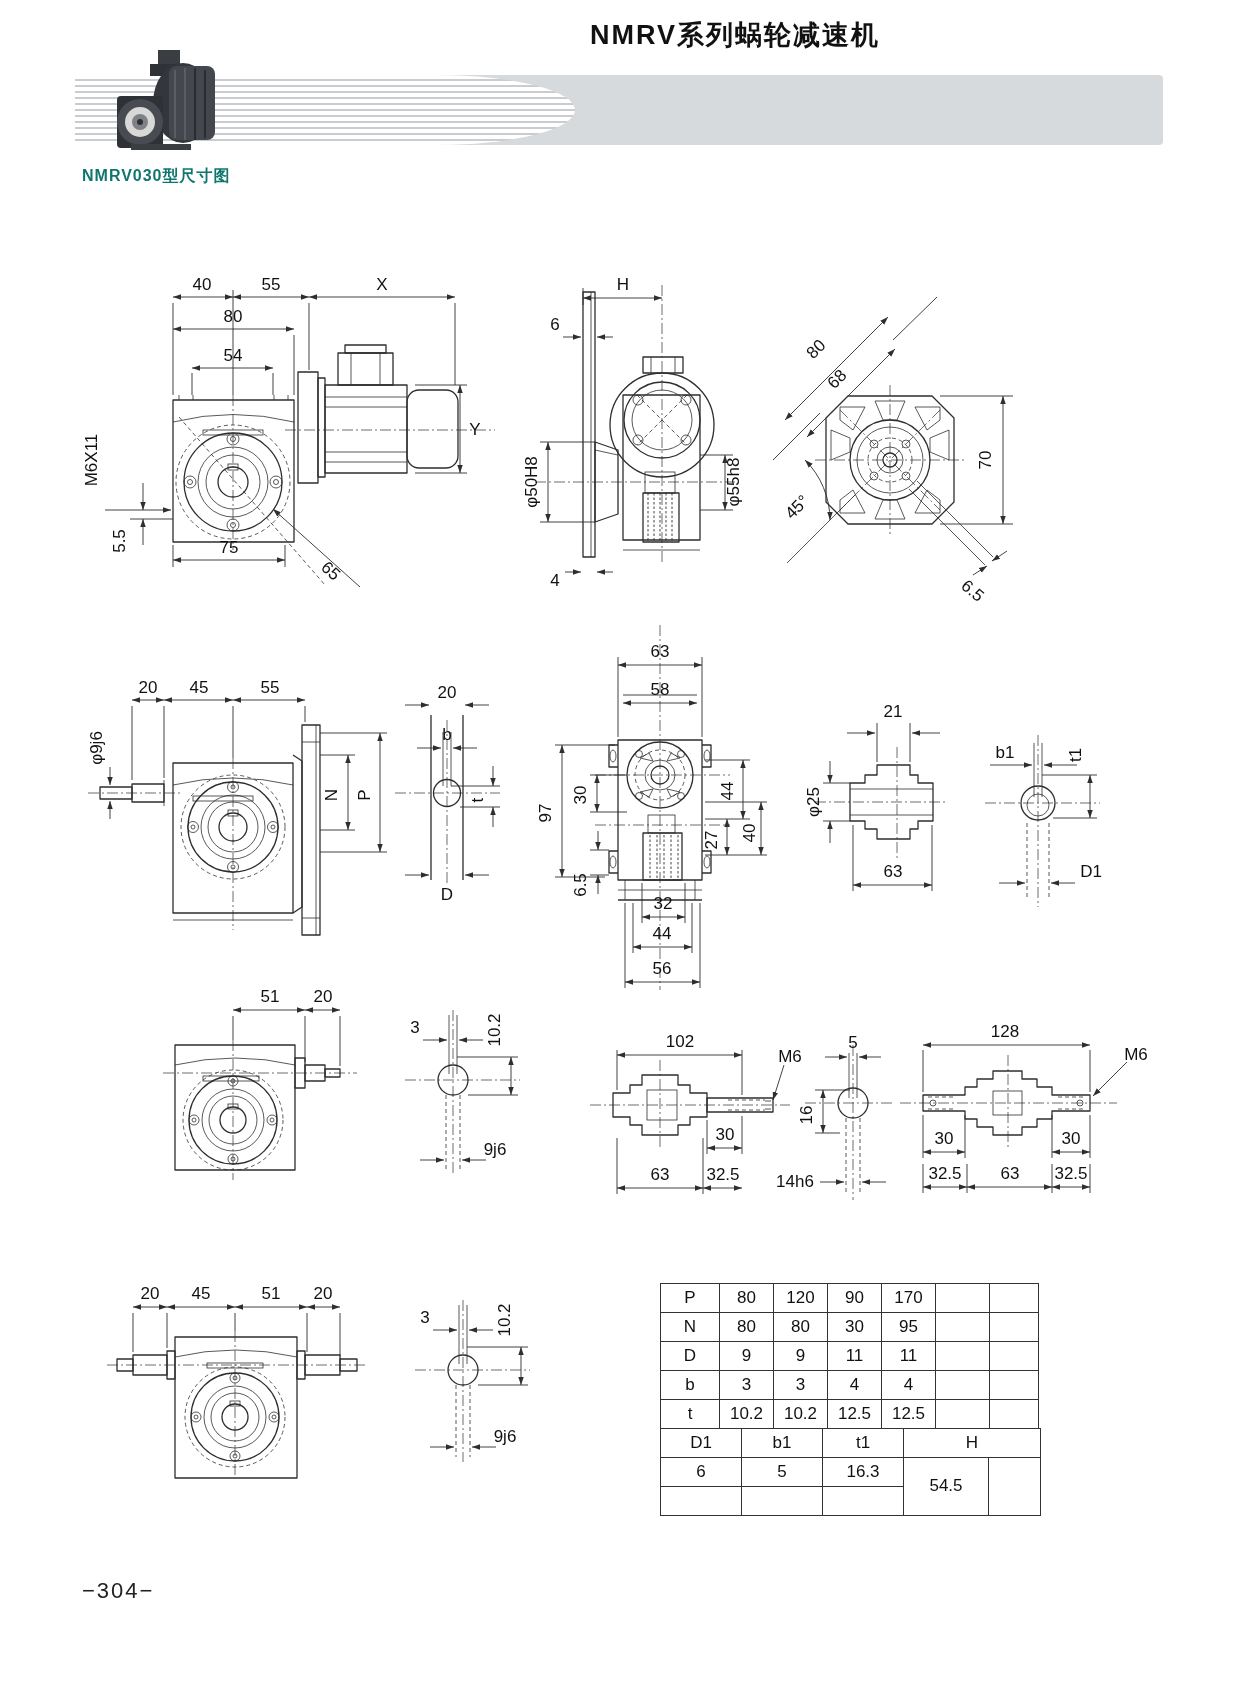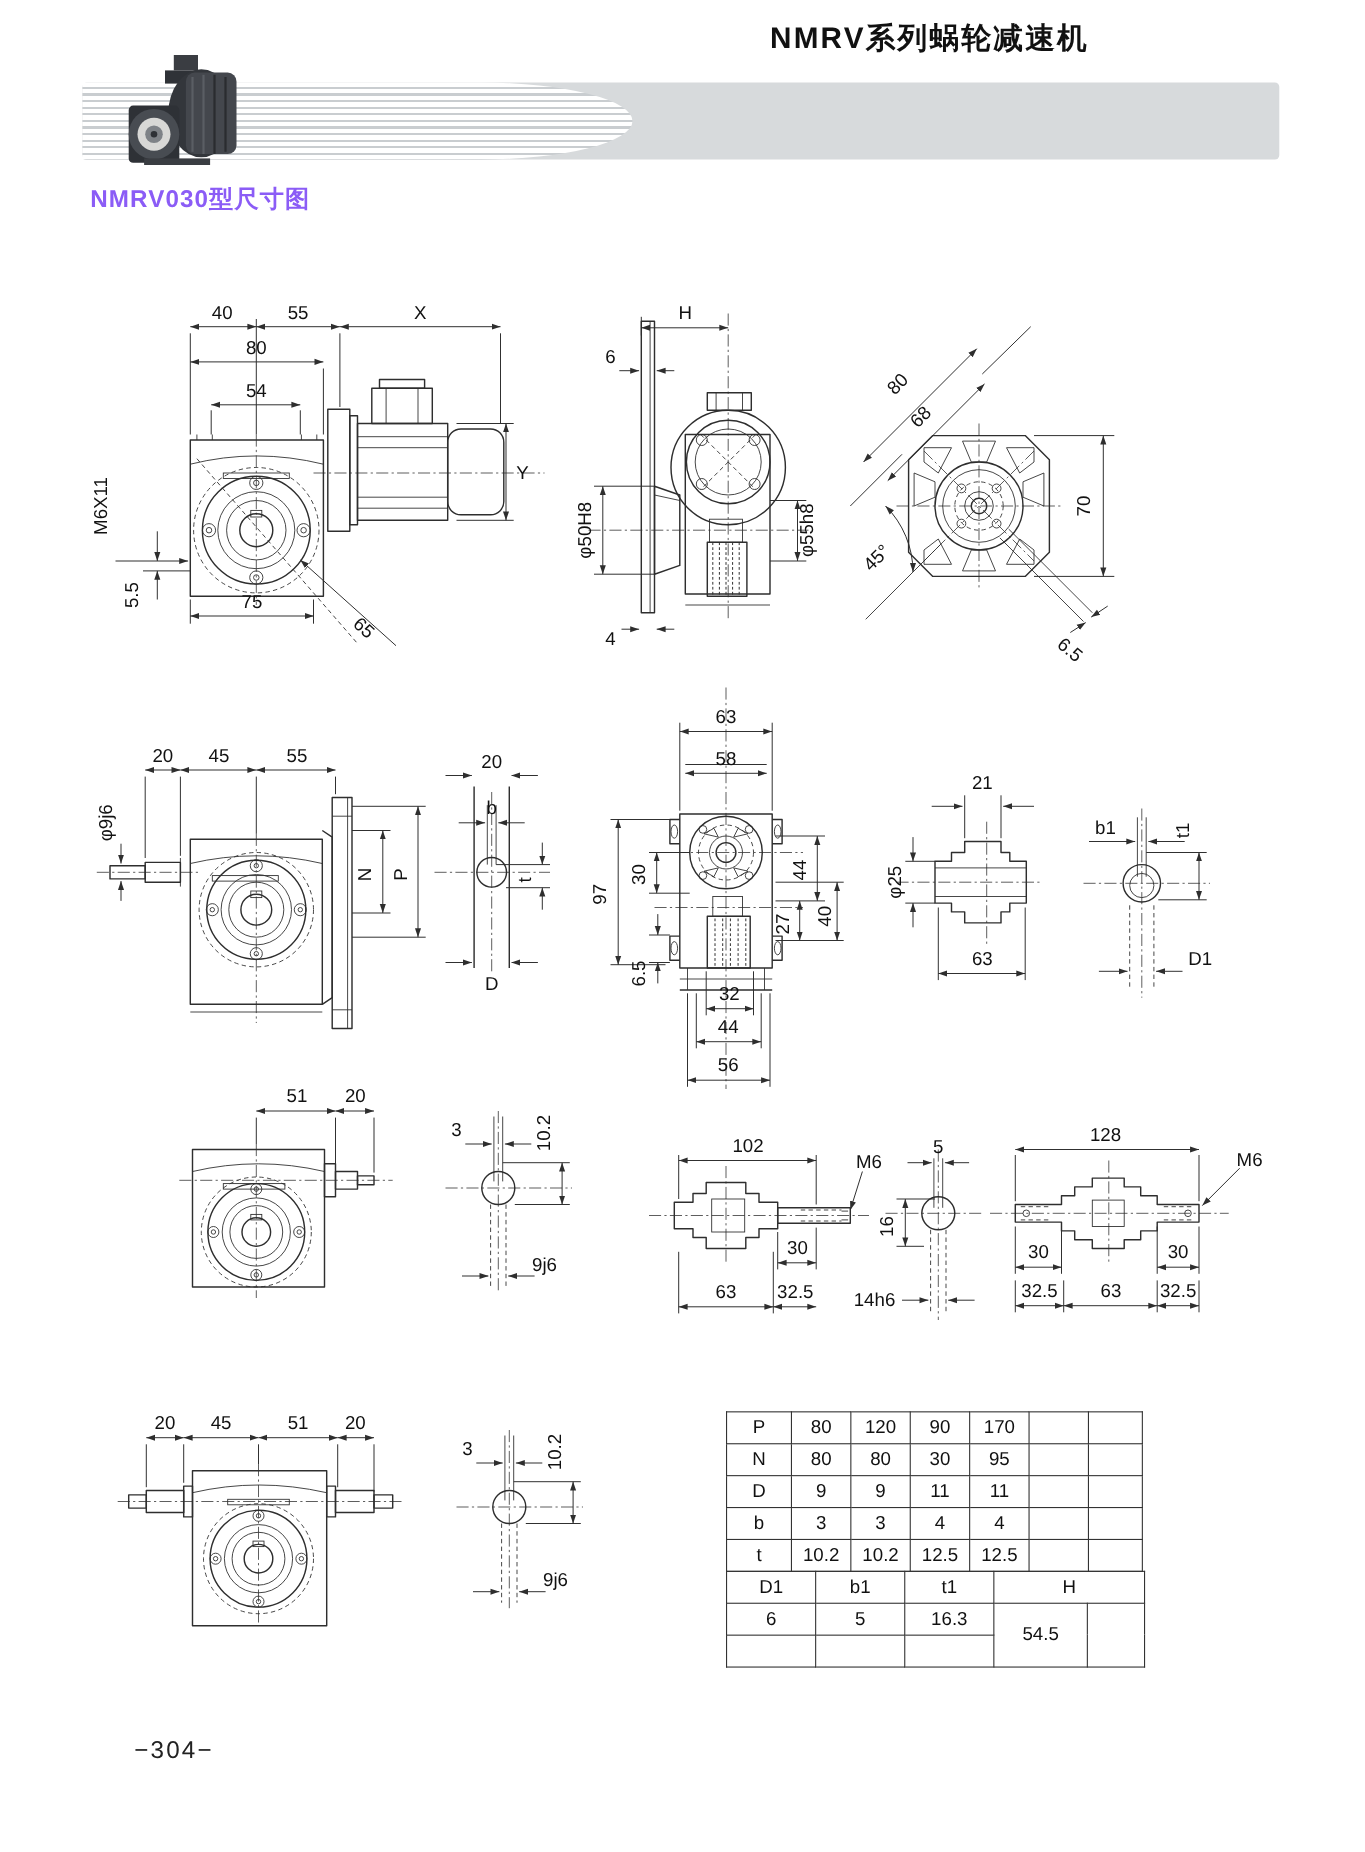--- a/index.html
+++ b/index.html
@@ -2,24 +2,24 @@
 <html><head>
 <meta charset="utf-8">
 <style>
   html,body{margin:0;padding:0;background:#9a9a9a;}
   #page{position:relative;width:1241px;height:1684px;background:#ffffff;font-family:"Liberation Sans",sans-serif;overflow:hidden;}
   
   #banner{position:absolute;left:75px;top:75px;width:1088px;height:70px;background:#d7dadc;border-radius:4px;}
   #banner-stripes{position:absolute;left:0;top:0;width:46%;height:100%;
     background:repeating-linear-gradient(#ffffff 0 4px,#c9cdd0 4px 6px);
     border-top-right-radius:55% 100%;border-bottom-right-radius:55% 100%;border-top-left-radius:4px;border-bottom-left-radius:4px;}
-  #banner-title{position:absolute;left:590px;top:17px;width:400px;text-align:right;font-size:27px;font-weight:bold;color:#111;letter-spacing:2px;}
+  #banner-title{position:absolute;left:590px;top:17px;width:400px;text-align:left;font-size:27px;font-weight:bold;color:#111;letter-spacing:2px;}
   #photo{position:absolute;left:95px;top:48px;}
-  #section-title{position:absolute;left:82px;top:166px;font-size:22px;font-weight:bold;color:#8b5cf6;letter-spacing:1px;}
-  #page-number{position:absolute;left:82px;top:1578px;font-size:22px;color:#222;letter-spacing:2px;margin-left:40px;}
+  #section-title{position:absolute;left:82px;top:166px;font-size:16px;font-weight:bold;color:#0f766e;letter-spacing:1px;}
+  #page-number{position:absolute;left:82px;top:1578px;font-size:22px;color:#222;letter-spacing:2px;}
   svg.v{position:absolute;overflow:visible;}
   .geo{fill:none;stroke:#2e2e2e;stroke-width:1.3;stroke-linejoin:round;}
   .g2{fill:none;stroke:#2e2e2e;stroke-width:0.8;}
   .dim{fill:none;stroke:#2e2e2e;stroke-width:0.9;}
   .cl{fill:none;stroke:#2e2e2e;stroke-width:0.7;stroke-dasharray:11 3 2 3;}
   .dsh{fill:none;stroke:#2e2e2e;stroke-width:0.8;stroke-dasharray:4 3;}
   .hat{fill:none;stroke:#2e2e2e;stroke-width:0.9;stroke-dasharray:2.5 2;}
   text.lb{font-family:"Liberation Sans",sans-serif;font-size:17px;fill:#111;text-anchor:middle;}
   
   #dim-table{position:absolute;left:660px;top:1283px;}

